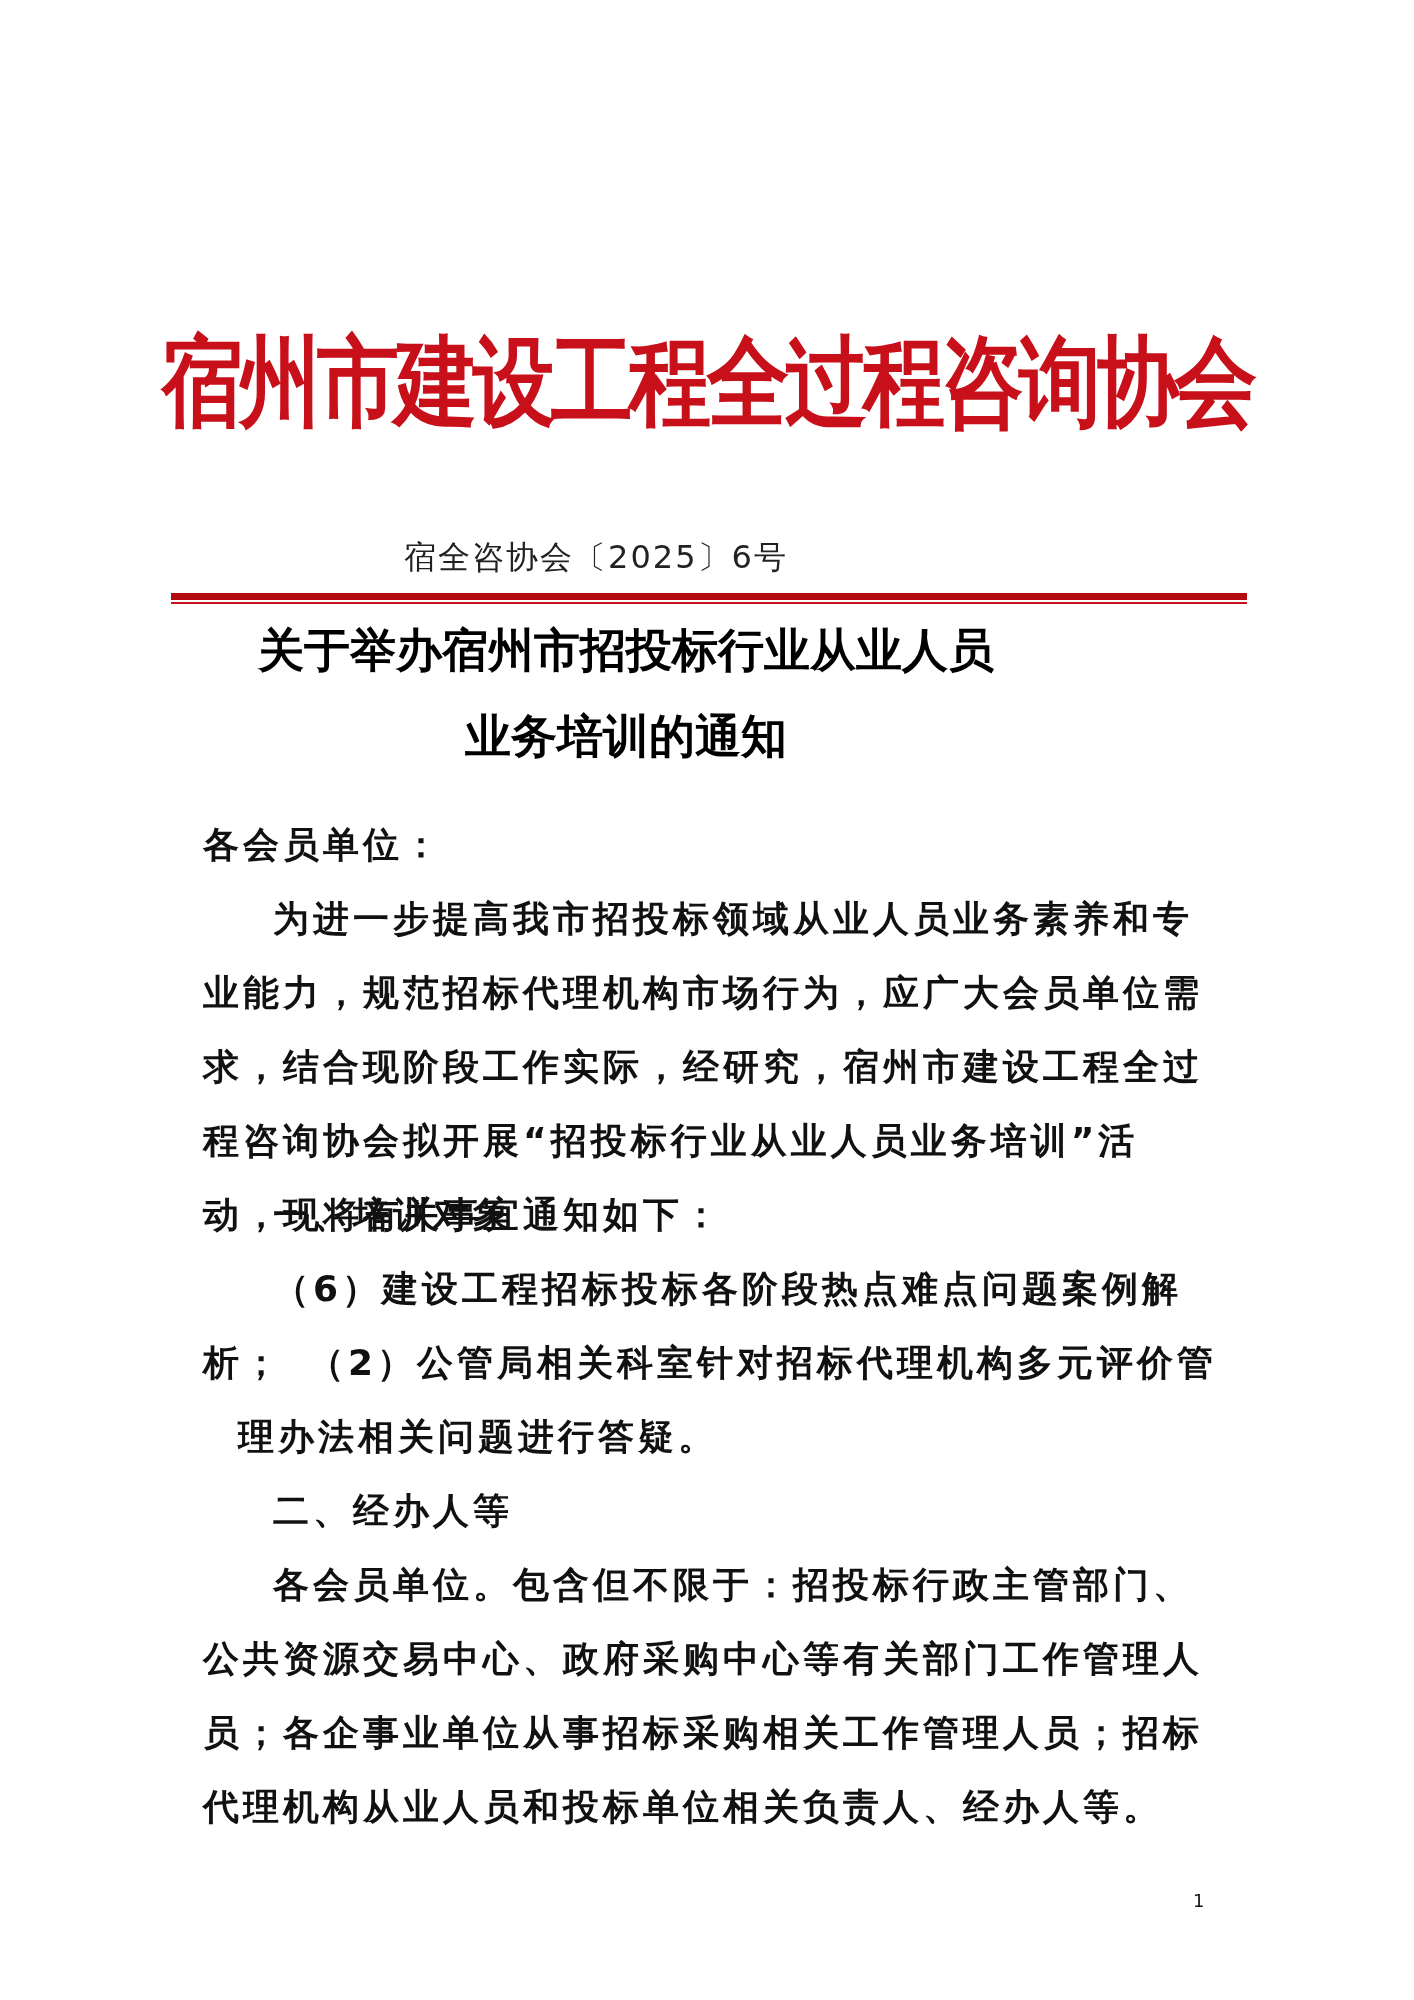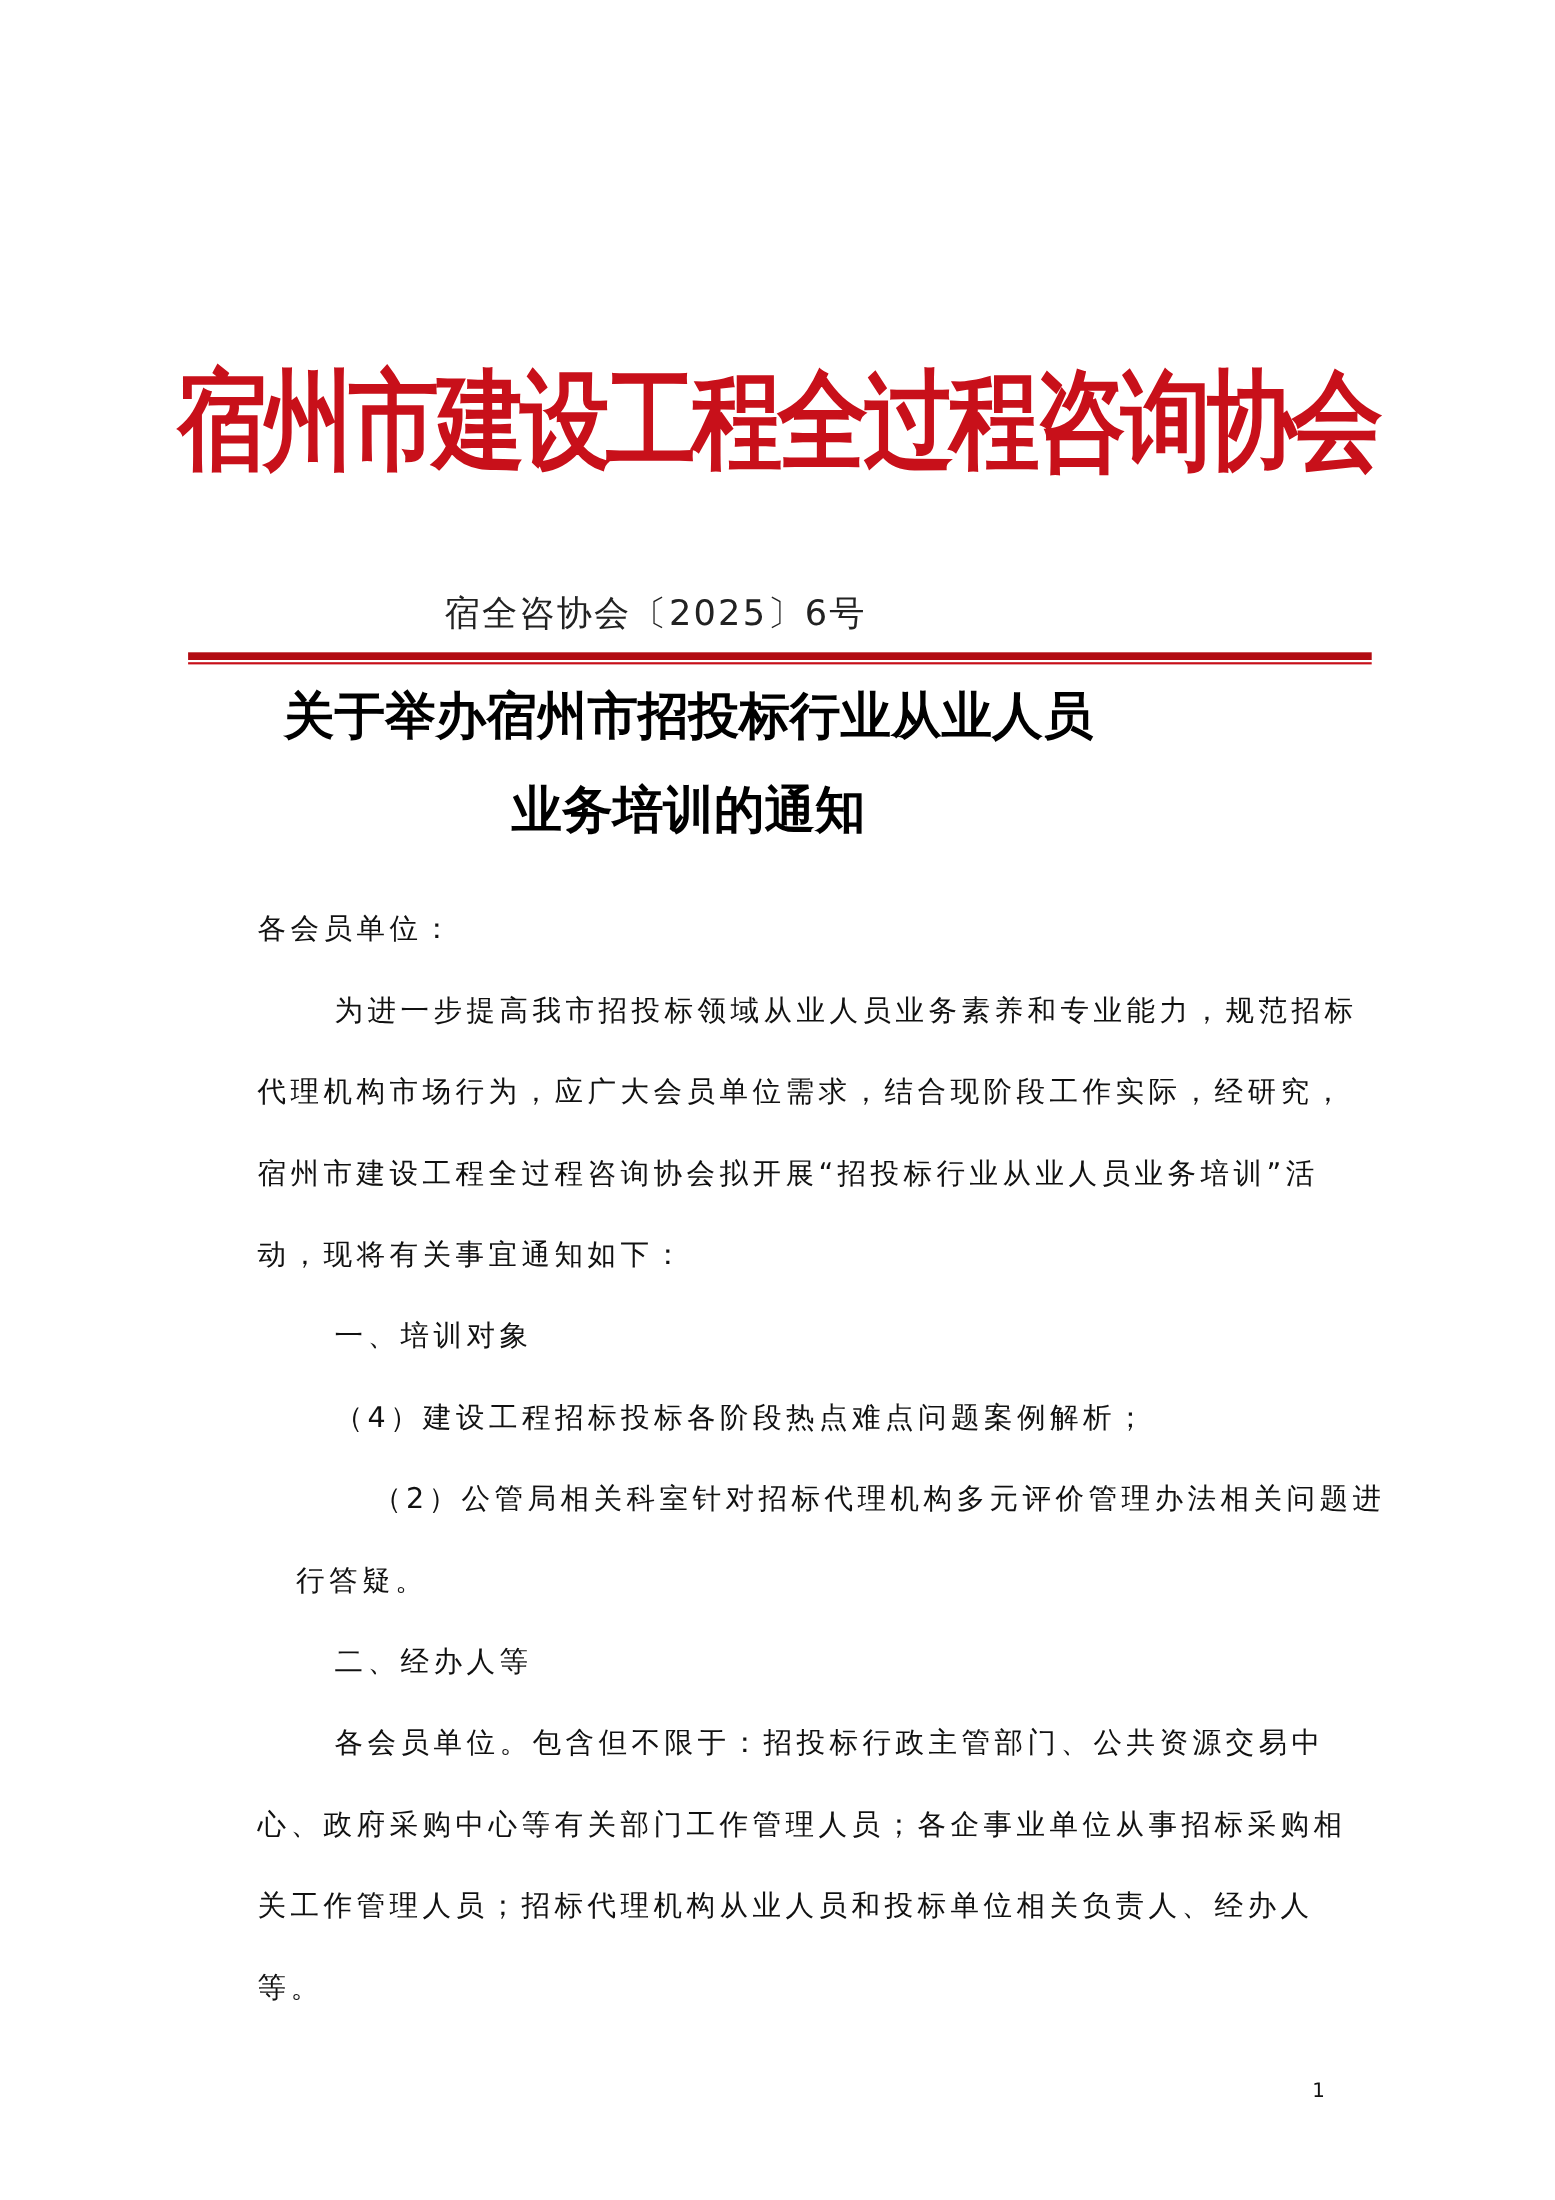--- a/index.html
+++ b/index.html
@@ -10,22 +10,22 @@
                color: #c8101a; letter-spacing: -4px; transform: scaleY(1.2); transform-origin: center top; }
   .doc-number { position: absolute; left: 0; width: 1192px; top: 536px; text-align: center;
                 font-size: 32px; color: #222; letter-spacing: 2px; }
   .red-rule { position: absolute; left: 171px; width: 1076px; top: 593px; height: 10px; }
   .red-rule .thick { height: 7px; background: #b20c12; }
   .red-rule .thin { height: 2px; margin-top: 2px; background: #c8101a; }
   .notice-title { position: absolute; left: 0; width: 1252px; text-align: center;
                   font-family: "DejaVu Serif", serif; font-weight: bold; font-size: 46px; color: #000; }
   .t1 { top: 620px; }
   .t2 { top: 706px; font-family: Liberation Mono, monospace; }
-  .para { position: absolute; left: 234px; width: 1000px; font-size: 26px; line-height: 74px;
-          letter-spacing: 4px; color: #111; margin: 0; }
+  .para { position: absolute; left: 203px; width: 1000px; font-size: 36px; line-height: 74px;
+          letter-spacing: 4px; color: #111; margin: 0; font-weight: bold; }
   .indent { text-indent: 70px; }
   .page-num { position: absolute; left: 1193px; top: 1890px; font-size: 18px; color: #111; }
 </style>
 </head>
 <body>
 
 <div class="org-title">宿州市建设工程全过程咨询协会</div>
 
 <div class="doc-number">宿全咨协会〔2025〕6号</div>
 
@@ -36,21 +36,21 @@
 
 <div class="notice-title t1">关于举办宿州市招投标行业从业人员</div>
 <div class="notice-title t2">业务培训的通知</div>
 
 <p class="para" style="top:808px;">各会员单位：</p>
 
 <p class="para indent" style="top:882px;">为进一步提高我市招投标领域从业人员业务素养和专业能力，规范招标代理机构市场行为，应广大会员单位需求，结合现阶段工作实际，经研究，宿州市建设工程全过程咨询协会拟开展“招投标行业从业人员业务培训”活动，现将有关事宜通知如下：</p>
 
 <p class="para indent" style="top:1178px;">一、培训对象</p>
 
-<p class="para indent" style="top:1252px;">（4）建设工程招标投标各阶段热点难点问题案例解析；</p>
+<p class="para indent" style="top:1252px;">（6）建设工程招标投标各阶段热点难点问题案例解析；</p>
 
 <p class="para indent" style="top:1326px;margin-left:35px;">（2）公管局相关科室针对招标代理机构多元评价管理办法相关问题进行答疑。</p>
 
 <p class="para indent" style="top:1474px;">二、经办人等</p>
 
 <p class="para indent" style="top:1548px;">各会员单位。包含但不限于：招投标行政主管部门、公共资源交易中心、政府采购中心等有关部门工作管理人员；各企事业单位从事招标采购相关工作管理人员；招标代理机构从业人员和投标单位相关负责人、经办人等。</p>
 
 <div class="page-num">1</div>
 
 </body></html>

